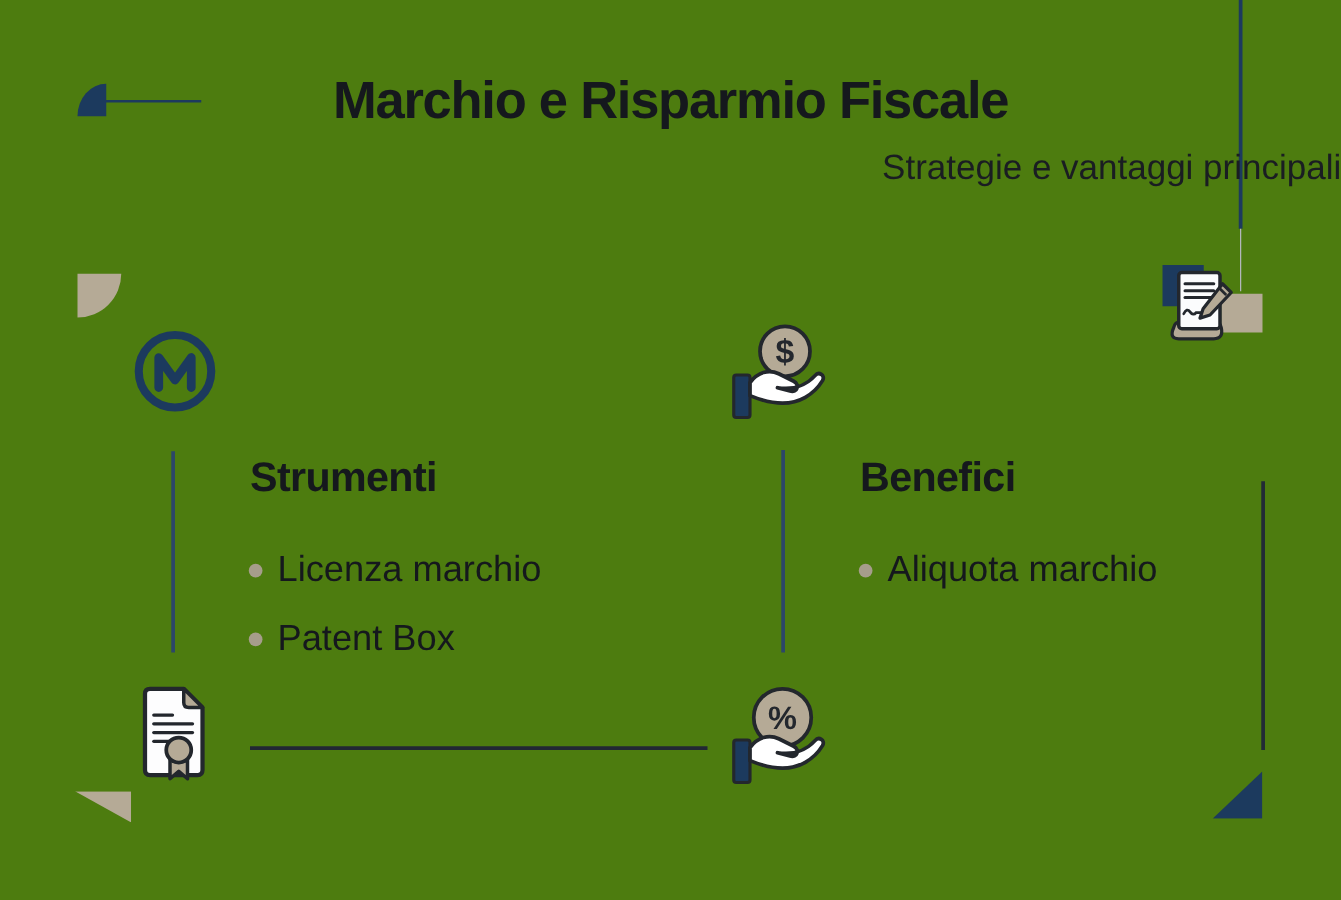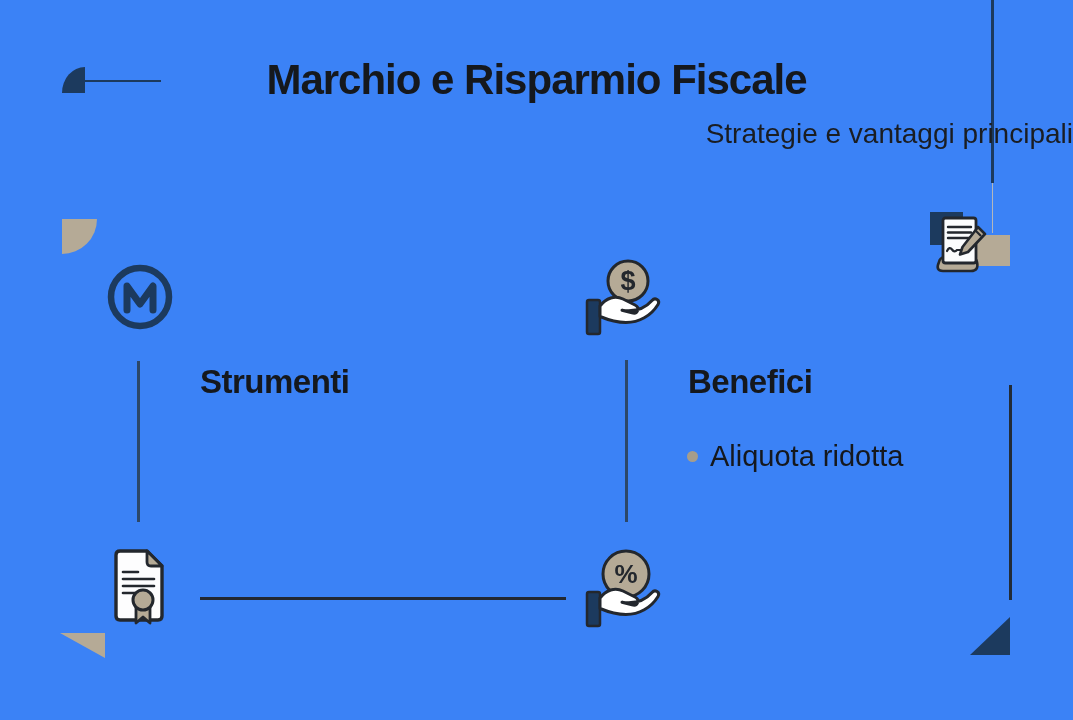--- a/index.html
+++ b/index.html
@@ -1,18 +1,18 @@
 <!DOCTYPE html>
 <html><head>
 <meta charset="utf-8">
 <style>
   html,body{margin:0;padding:0;background:#d8dde2;}
   .canvas{
     position:relative;width:1073px;height:720px;margin:0 auto;
-    background:#3b82f6;overflow:hidden;
+    background:#4d7c0f;overflow:hidden;
     font-family:"Liberation Sans","DejaVu Sans",sans-serif;color:#15181d;
   }
   .abs{position:absolute;}
   
   .title{left:0;right:0;top:56px;text-align:center;font-size:42px;font-weight:700;letter-spacing:-1px;color:#15181d;}
   .subtitle{left:0;right:0;top:118px;text-align:right;font-size:28px;font-weight:400;color:#1a1d22;}
   .tl-wedge{left:62px;top:67px;width:23px;height:26px;background:#1c3a5e;border-radius:100% 0 0 0;}
   .tl-line{left:84px;top:80px;width:77px;height:2px;background:#1c3a5e;}
   .tr-vline-navy{left:991px;top:0;width:3px;height:183px;background:#1c3a5e;}
   .tr-vline-gray{left:992px;top:183px;width:1px;height:50px;background:#b3b7bb;}
@@ -94,24 +94,34 @@
     </svg>
   </div>
 
   <div class="abs col-heading heading-strumenti">Strumenti</div>
   <div class="abs col-heading heading-benefici">Benefici</div>
 
   <div class="abs left-vline"></div>
   <div class="abs mid-vline"></div>
   <div class="abs right-vline"></div>
 
+  <ul class="abs bullets list-strumenti">
+    <li>
+      <span class="dot"></span>
+      <span>Licenza marchio</span>
+    </li>
+    <li>
+      <span class="dot"></span>
+      <span>Patent Box</span>
+    </li>
+  </ul>
   <ul class="abs bullets list-benefici">
     <li>
       <span class="dot"></span>
-      <span>Aliquota ridotta</span>
+      <span>Aliquota marchio</span>
     </li>
   </ul>
 
   <div class="abs icon-certificate">
     <svg width="58" height="78" viewBox="0 0 58 78" aria-hidden="true">
       <path d="M10,3 H37 L52,18 V68 Q52,72 48,72 H10 Q6,72 6,68 V7 Q6,3 10,3 Z" fill="#fdfdfe" stroke="#23272d" stroke-width="3.4" stroke-linejoin="round"></path>
       <path d="M37,3 L52,18 H41 Q37,18 37,14 Z" fill="#b5aa96" stroke="#23272d" stroke-width="2.8" stroke-linejoin="round"></path>
       <g stroke="#23272d" stroke-width="2.6" stroke-linecap="round">
         <line x1="13" y1="24" x2="28" y2="24"></line>
         <line x1="13" y1="31" x2="44" y2="31"></line>

